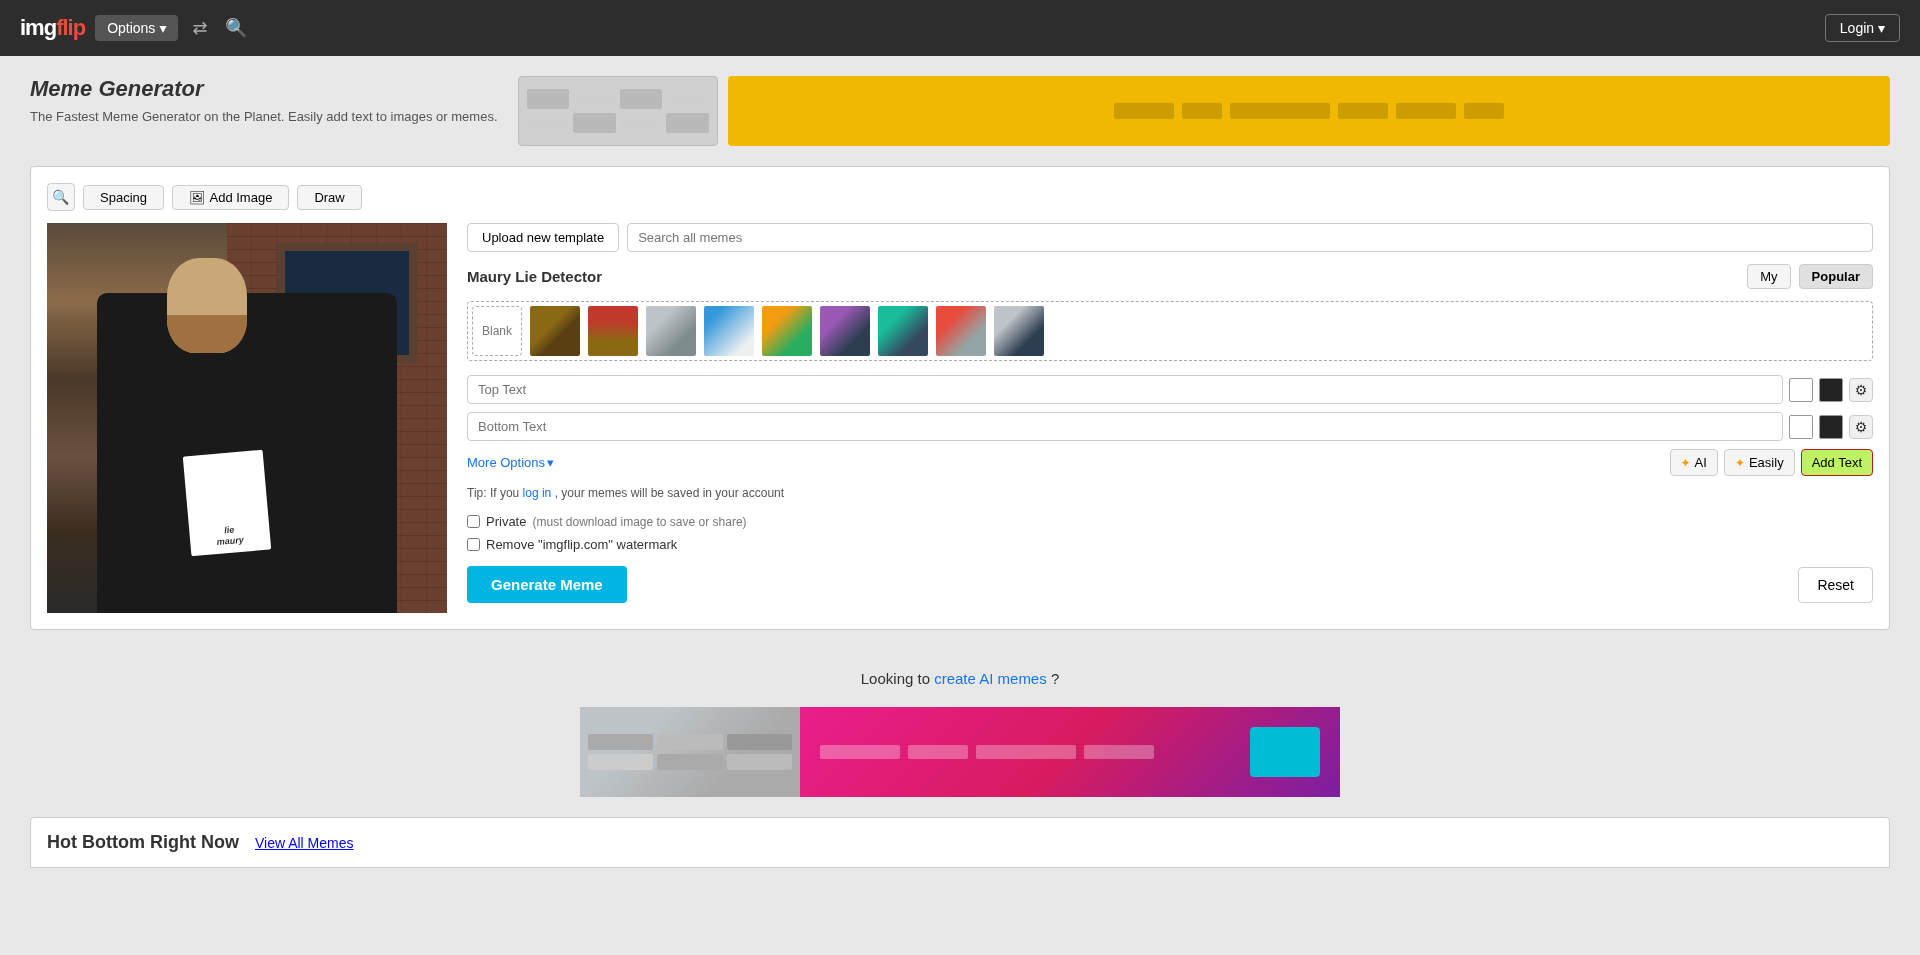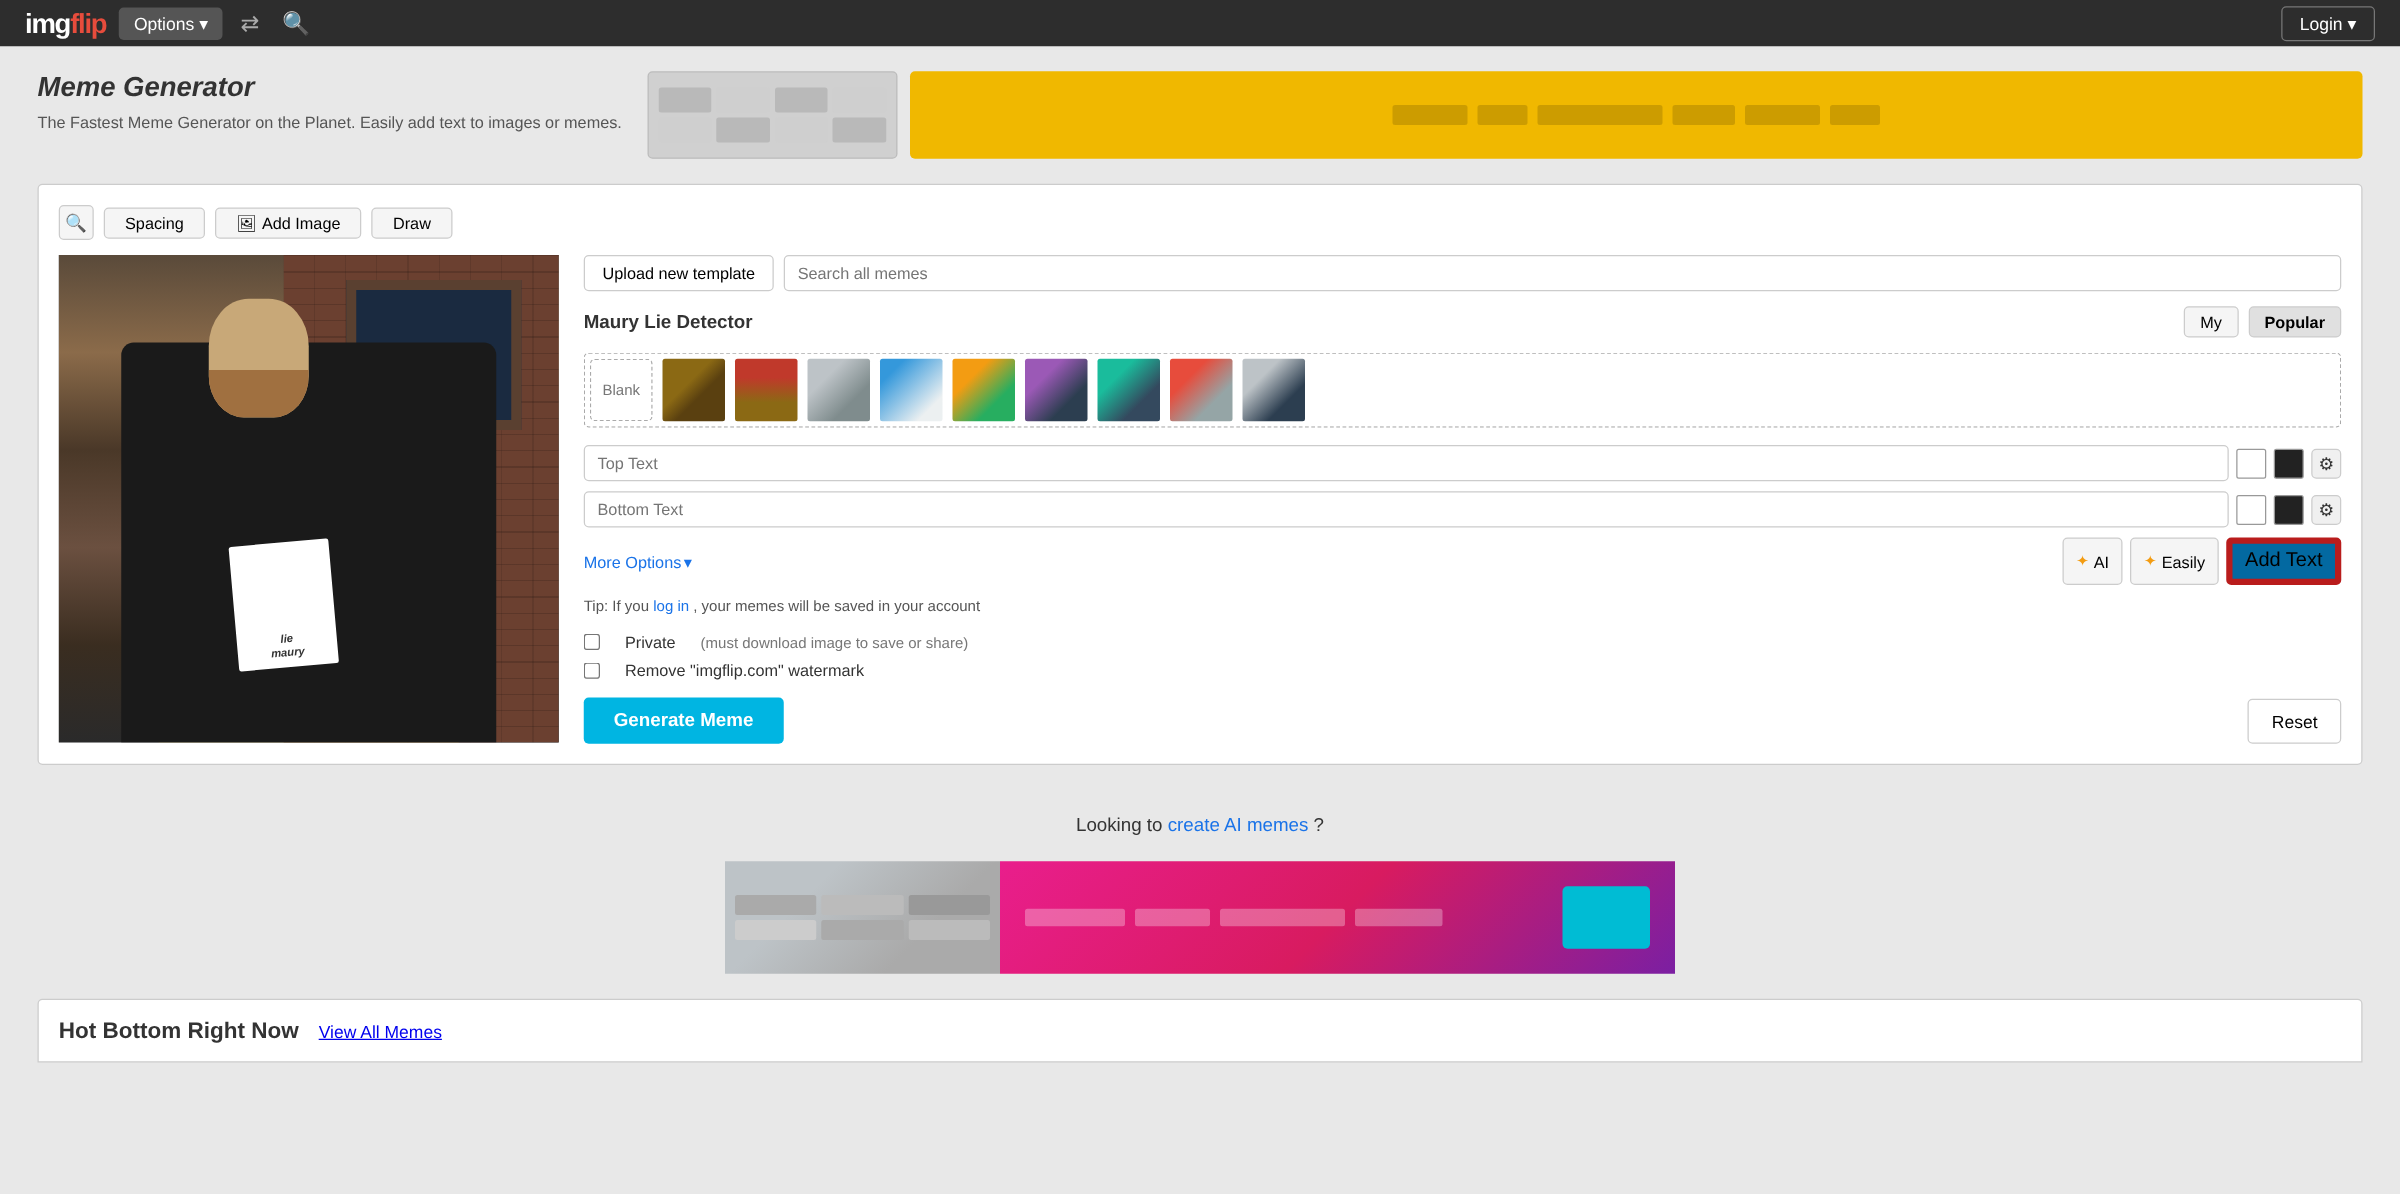--- a/index.html
+++ b/index.html
@@ -1,21 +1,21 @@
 <!DOCTYPE html>
 <html><head>
   <meta charset="utf-8">
   <style>
     * { box-sizing: border-box; margin: 0; padding: 0; }
     body { font-family: Arial, sans-serif; background: #e8e8e8; font-size: 14px; color: #333; }
 
     
     .navbar {
       background: #2d2d2d;
-      height: 37px;
+      height: 56px;
       display: flex;
       align-items: center;
       padding: 12px 20px;
       justify-content: space-between;
     }
     .navbar-left { display: flex; align-items: center; gap: 10px; }
     .navbar-brand { display: flex; align-items: center; }
     .brand-img { font-size: 22px; font-weight: bold; color: white; letter-spacing: -1px; }
     .brand-img span { color: #e74c3c; }
     .btn-create {
@@ -303,41 +303,41 @@
       border: 1px solid #ccc;
       border-radius: 4px;
       padding: 5px 10px;
       font-size: 13px;
       cursor: pointer;
       display: flex;
       align-items: center;
       gap: 4px;
     }
     .btn-add-text {
-      background: #0369a1;
-      border: 5px solid #b91c1c;
+      background: #bef264;
+      border: 1px solid #b91c1c;
       border-radius: 4px;
       padding: 5px 10px;
-      font-size: 16px;
+      font-size: 13px;
       cursor: pointer;
     }
 
     
     .tip-row {
       font-size: 12px;
       color: #555;
       margin-bottom: 14px;
     }
     .tip-row a { color: #1a73e8; text-decoration: none; }
 
     
     .checkbox-row {
       display: flex;
       align-items: center;
-      gap: 20px;
+      gap: 6px;
       margin-bottom: 8px;
       font-size: 13px;
     }
     .checkbox-row input { cursor: pointer; }
     .private-note { color: #777; font-size: 12px; }
 
     
     .action-row {
       display: flex;
       align-items: center;

